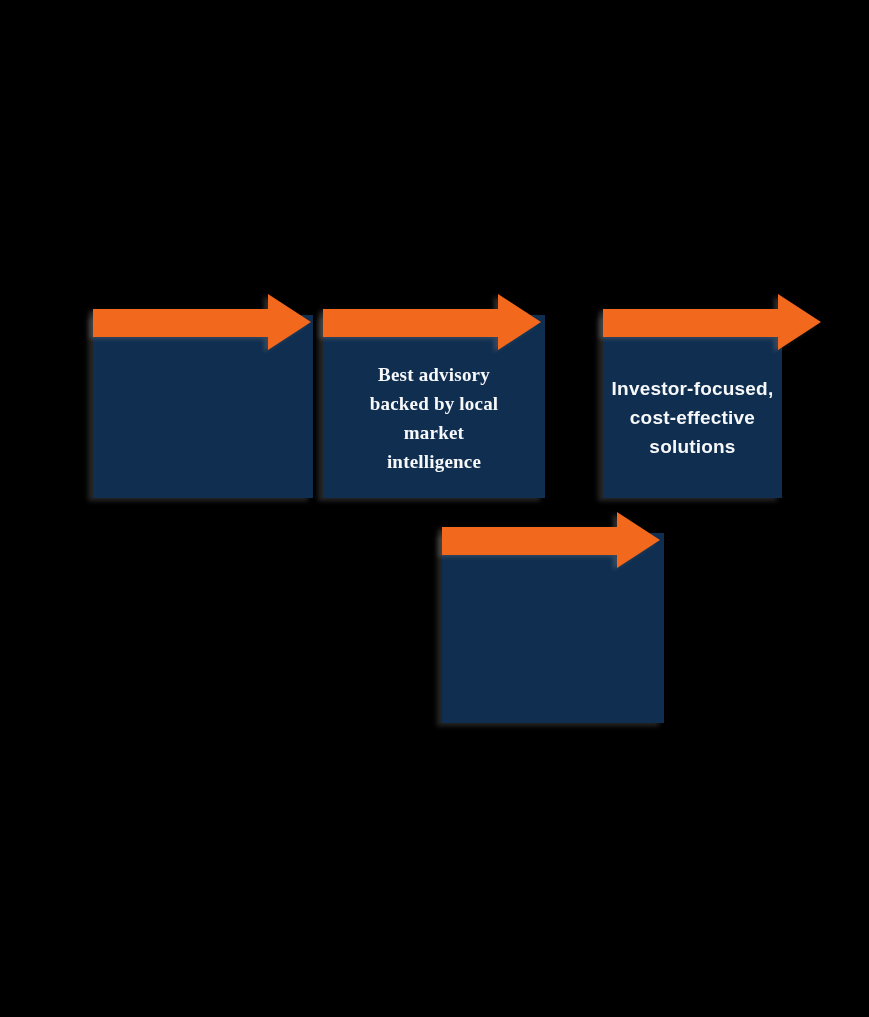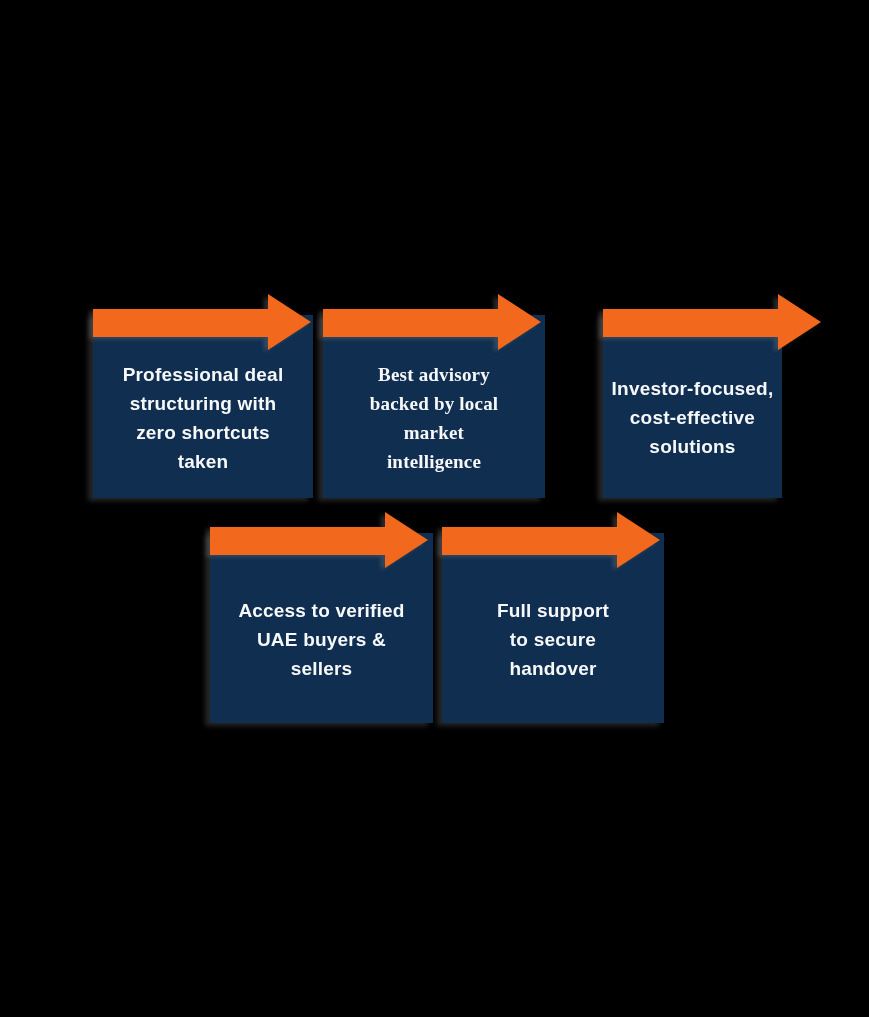--- a/index.html
+++ b/index.html
@@ -61,24 +61,20 @@
 </style>
 </head>
 <body>
 
 <div class="stage">
 
   <div class="card row1 c1">
     <svg class="arrow" viewBox="0 0 218 56" preserveAspectRatio="none" xmlns="http://www.w3.org/2000/svg">
       <polygon points="0,15 175,15 175,0 218,28 175,56 175,43 0,43"></polygon>
     </svg>
-    <div class="card-text">Professional deal
-structuring with
-zero shortcuts
-taken</div>
   </div>
 
   <div class="card row1 c2">
     <svg class="arrow" viewBox="0 0 218 56" preserveAspectRatio="none" xmlns="http://www.w3.org/2000/svg">
       <polygon points="0,15 175,15 175,0 218,28 175,56 175,43 0,43"></polygon>
     </svg>
     <div class="card-text">Best advisory
 backed by local
 market
 intelligence</div>
@@ -86,31 +82,20 @@
 
   <div class="card row1 c3">
     <svg class="arrow" viewBox="0 0 218 56" preserveAspectRatio="none" xmlns="http://www.w3.org/2000/svg">
       <polygon points="0,15 175,15 175,0 218,28 175,56 175,43 0,43"></polygon>
     </svg>
     <div class="card-text">Investor-focused,
 cost-effective
 solutions</div>
   </div>
 
-  <div class="card row2 c4">
-    <svg class="arrow" viewBox="0 0 218 56" preserveAspectRatio="none" xmlns="http://www.w3.org/2000/svg">
-      <polygon points="0,15 175,15 175,0 218,28 175,56 175,43 0,43"></polygon>
-    </svg>
-    <div class="card-text">Access to verified
-UAE buyers &amp;
-sellers</div>
-  </div>
 
   <div class="card row2 c5">
     <svg class="arrow" viewBox="0 0 218 56" preserveAspectRatio="none" xmlns="http://www.w3.org/2000/svg">
       <polygon points="0,15 175,15 175,0 218,28 175,56 175,43 0,43"></polygon>
     </svg>
-    <div class="card-text">Full support
-to secure
-handover</div>
   </div>
 
 </div>
 
 </body></html>

